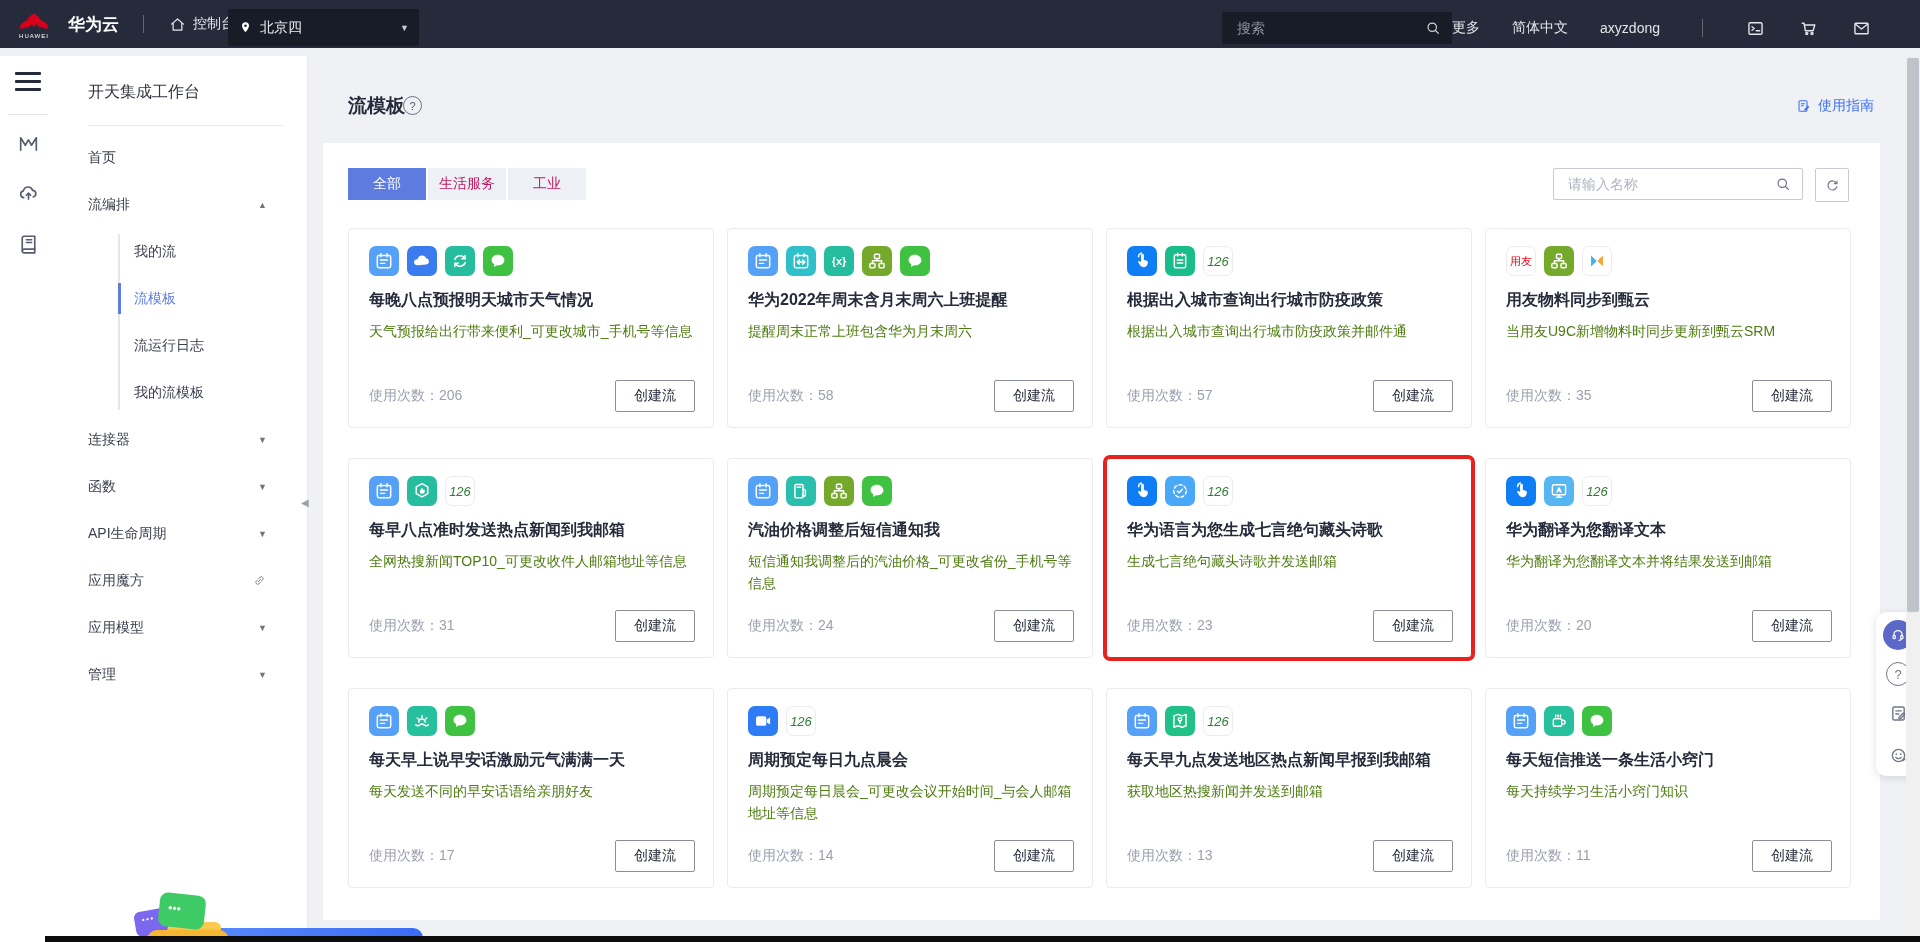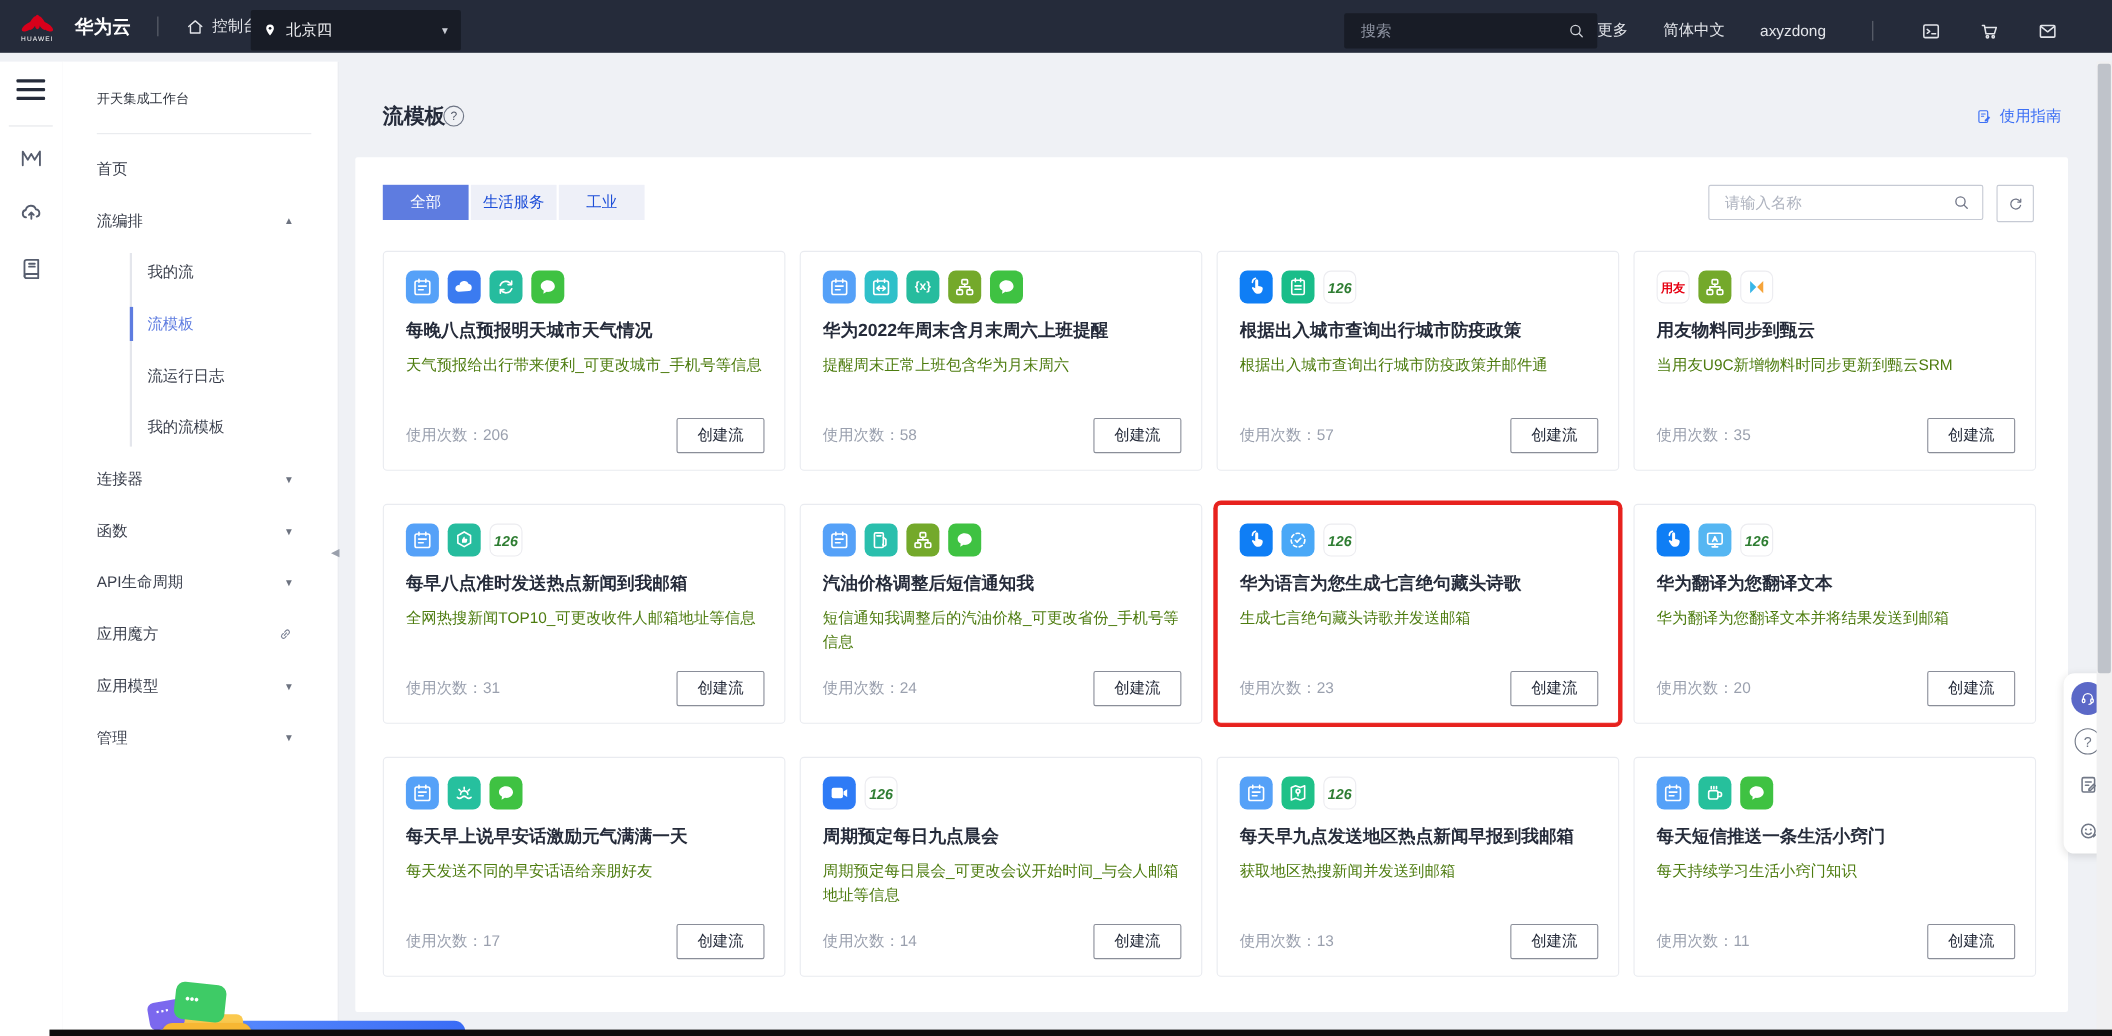--- a/index.html
+++ b/index.html
@@ -26,21 +26,21 @@
   .tb-right{position:absolute;right:48px;top:0;height:56px;display:flex;align-items:center;gap:32px;
           color:#dfe1e6;font-size:14px;}
   
   .rail{position:absolute;left:0;top:56px;width:57px;bottom:0;background:#fff;border-right:1px solid #eceef2;z-index:20;}
   .burger{position:absolute;left:15px;top:16px;width:26px;cursor:pointer;}
   .burger i{display:block;height:3px;background:#252b3a;margin-bottom:5px;border-radius:1px;}
   .rail-div{position:absolute;left:8px;top:58px;width:40px;height:1px;background:#e4e6ea;}
   .rail-ic{position:absolute;left:16px;width:25px;height:25px;color:#565d6e;}
   
   .sidebar{position:absolute;left:57px;top:56px;width:250px;bottom:0;background:#fff;border-right:1px solid #e7e9ee;z-index:20;}
-  .side-title{padding:26px 0 0 31px;font-size:12px;color:#30353f;font-family:Liberation Mono, monospace;}
+  .side-title{padding:26px 0 0 31px;font-size:16px;color:#30353f;font-family:Liberation Mono, monospace;}
   .side-divider{margin:22px 24px 0 31px;height:1px;background:#e8eaee;}
   .side-menu{margin-top:8px;position:relative;}
   .side-item{height:47px;display:flex;align-items:center;padding:0 40px 0 31px;font-size:14px;color:#3a3f4c;cursor:pointer;}
   .side-item .arrow{margin-left:auto;font-size:9px;color:#6d7380;}
   .side-item .linkic{margin-left:auto;color:#7a8194;}
   .side-group{position:relative;}
   .side-group .vline{position:absolute;left:61px;top:6px;bottom:6px;width:2px;background:#e4e6ec;}
   .side-sub{height:47px;display:flex;align-items:center;padding-left:77px;font-size:14px;color:#3a3f4c;cursor:pointer;position:relative;}
   .side-sub.active{color:#5e7ce0;}
   .side-sub.active::before{content:"";position:absolute;left:61px;top:8px;bottom:8px;width:3px;background:#5e7ce0;}
@@ -59,39 +59,39 @@
        border-radius:10px;display:flex;align-items:center;justify-content:flex-end;padding-right:14px;box-sizing:border-box;
        color:#fff;font-size:14px;z-index:-1;}
   .mascot .assist-pill{z-index:0;} .mascot .bot-body,.mascot .bot-face,.mascot .bub-g,.mascot .bub-p{z-index:1;}
   
   .page-title{position:absolute;left:348px;top:93px;font-size:19px;font-weight:bold;z-index:5;}
   .help-circle{position:absolute;left:403px;top:96px;width:17px;height:17px;border:1.4px solid #6d7484;border-radius:50%;
        color:#545b6b;font-size:11px;display:flex;align-items:center;justify-content:center;z-index:5;cursor:pointer;}
   .guide-link{position:absolute;right:46px;top:97px;display:flex;align-items:center;gap:6px;color:#3d70f5;font-size:14px;z-index:5;cursor:pointer;}
   .panel{position:absolute;left:323px;top:143px;width:1557px;height:777px;background:#fff;border-radius:2px;}
   .tabs{position:absolute;left:25px;top:25px;display:flex;}
-  .tab{width:78px;height:32px;margin-right:2px;background:#eef0f8;color:#1d4ed8;font-size:14px;
+  .tab{width:78px;height:32px;margin-right:2px;background:#eef0f8;color:#be185d;font-size:14px;
        display:flex;align-items:center;justify-content:center;cursor:pointer;}
   .tab.active{background:#5e7ce0;color:#fff;}
   .flt-search{position:absolute;left:1230px;top:25px;width:250px;height:32px;border:1px solid #c6cad4;border-radius:2px;
        display:flex;align-items:center;padding:0 10px 0 12px;box-sizing:border-box;background:#fff;}
   .flt-search input{flex:1;border:none;outline:none;font-size:14px;color:#252b3a;font-family:inherit;}
   .flt-search input::placeholder{color:#aeb3bf;}
   .flt-search .mag{color:#6f7486;}
   .refresh-btn{position:absolute;left:1492px;top:25px;width:32px;height:32px;border:1px solid #c6cad4;border-radius:2px;
        background:#fff;display:flex;align-items:center;justify-content:center;color:#6f7486;cursor:pointer;}
   
   .cards{position:absolute;left:25px;top:85px;display:grid;grid-template-columns:repeat(4,366px);gap:30px 13px;}
   .card{position:relative;height:200px;background:#fff;border:1px solid #e9ebf0;border-radius:4px;
        padding:17px 20px;box-sizing:border-box;cursor:pointer;}
   .card.hl{box-shadow:0 0 0 3px #e7221e;border-color:#e7221e;}
   .card-icons{display:flex;gap:8px;margin-bottom:14px;}
   .tpl-icon{width:30px;height:30px;border-radius:7px;display:flex;align-items:center;justify-content:center;box-sizing:border-box;}
   .tpl-icon svg{width:22px;height:22px;stroke:#fff;fill:none;stroke-width:1.6;stroke-linecap:round;stroke-linejoin:round;}
-  .tpl-icon.txt{font-weight:bold;}
+  .tpl-icon.txt{font-weight:normal;}
   .tpl-icon.l126{color:#2e7d32;font-style:italic;font-size:13px;border:1px solid #ececf0;}
   .tpl-icon.lyy{color:#e60012;font-size:11px;border:1px solid #ececf0;}
   .tpl-icon.lbx{color:#fff;font-size:11px;font-weight:600;}
   .tpl-icon.lzy{border:1px solid #ececf0;}
   .card-title{font-size:16px;font-weight:bold;color:#252b3a;margin-bottom:9px;white-space:nowrap;overflow:hidden;}
   .card-desc{font-size:14px;color:#4d7c0f;line-height:1.6;max-height:46px;overflow:hidden;}
   .card-foot{position:absolute;left:20px;right:18px;bottom:15px;display:flex;align-items:center;justify-content:space-between;gap:16px;}
   .usage{font-size:14px;color:#9aa0ae;}
   .create-btn{width:80px;height:32px;background:#fff;border:1px solid #8a8e99;border-radius:2px;
        font-size:14px;color:#252b3a;font-family:inherit;cursor:pointer;}

